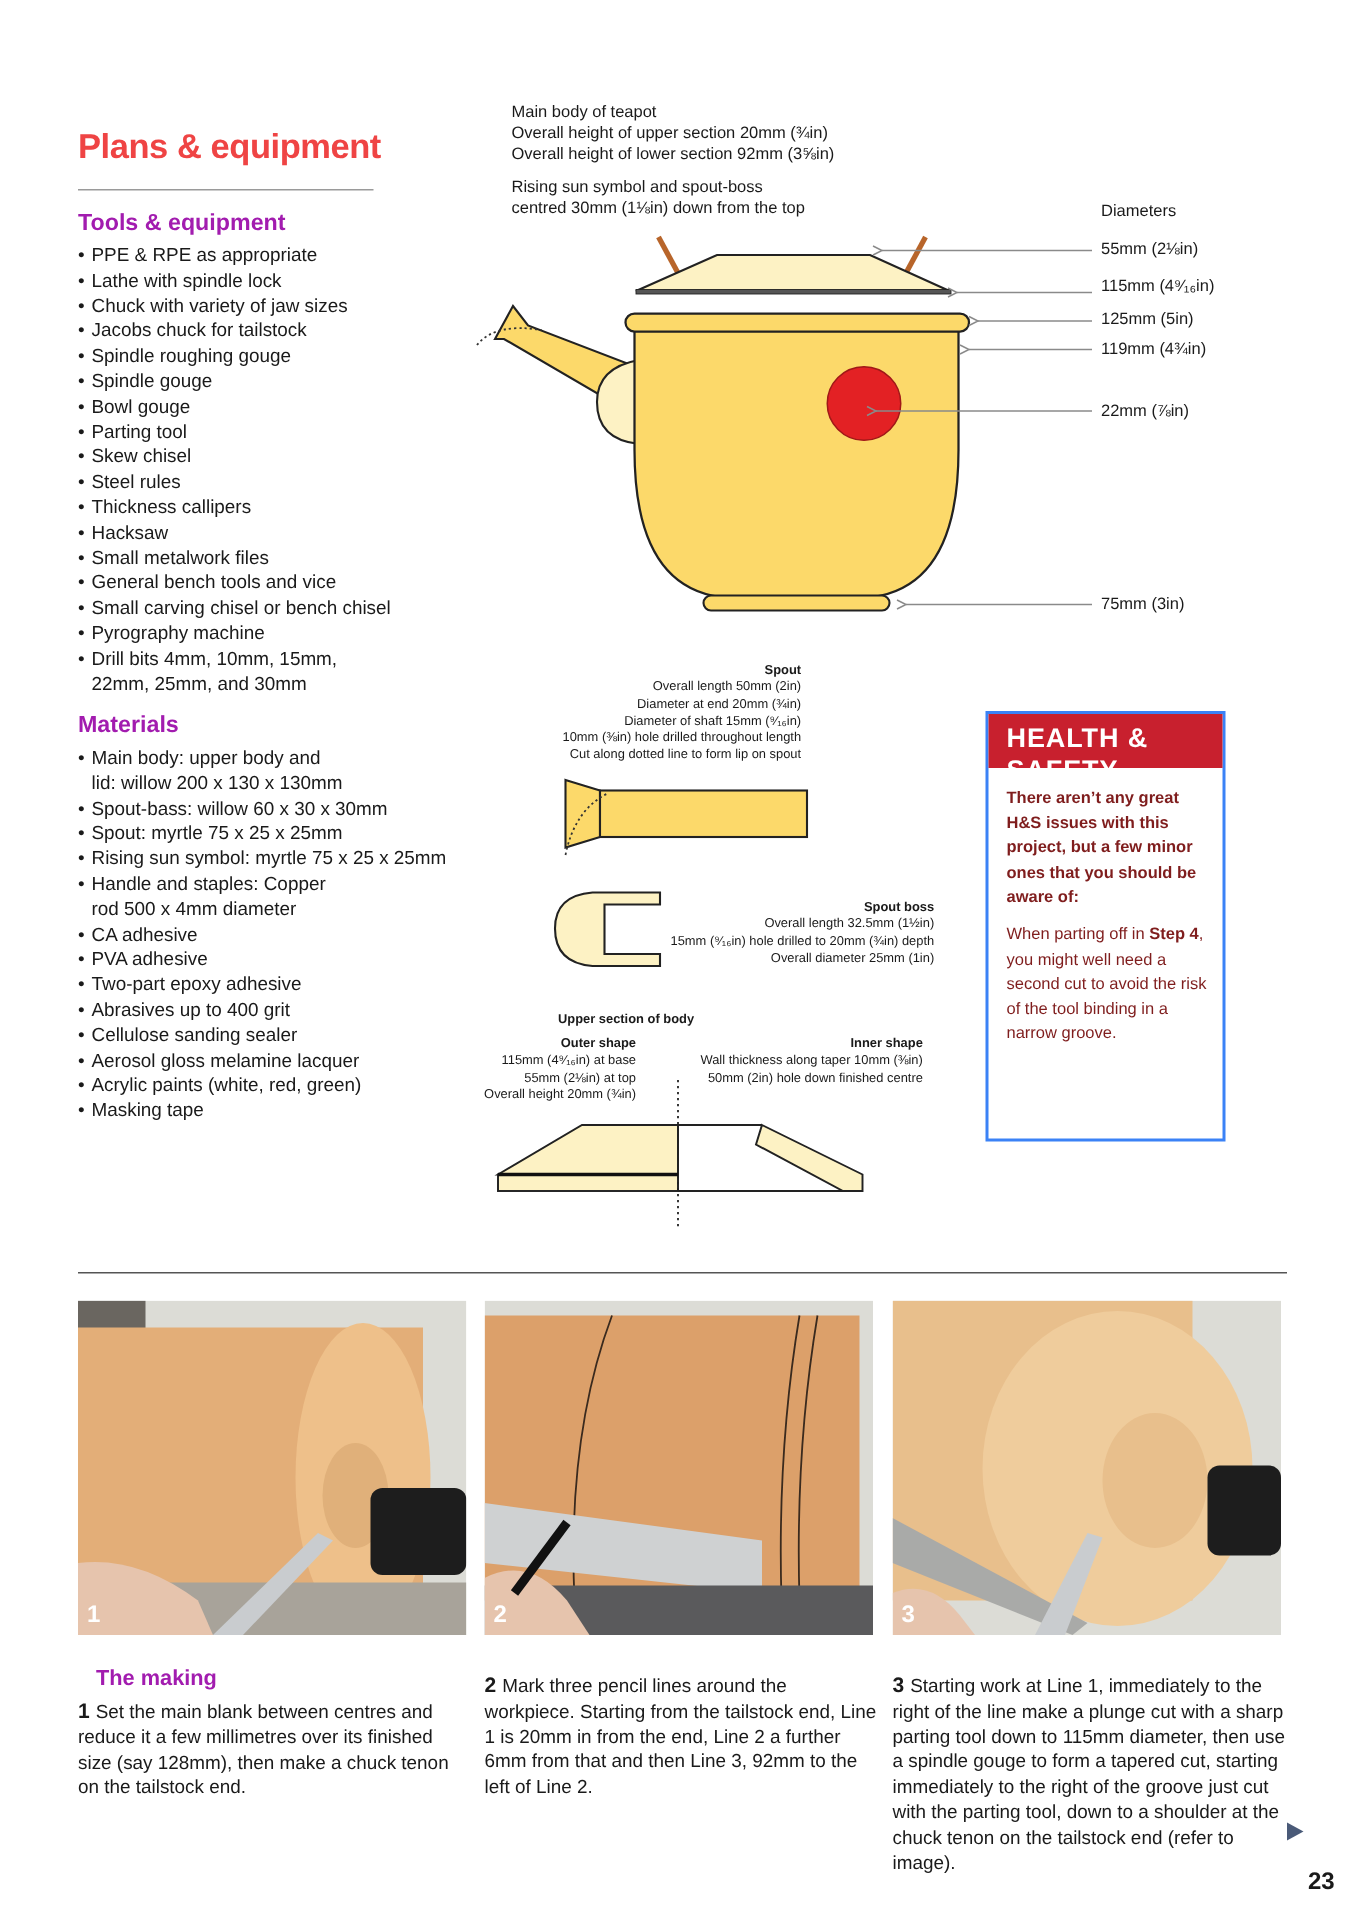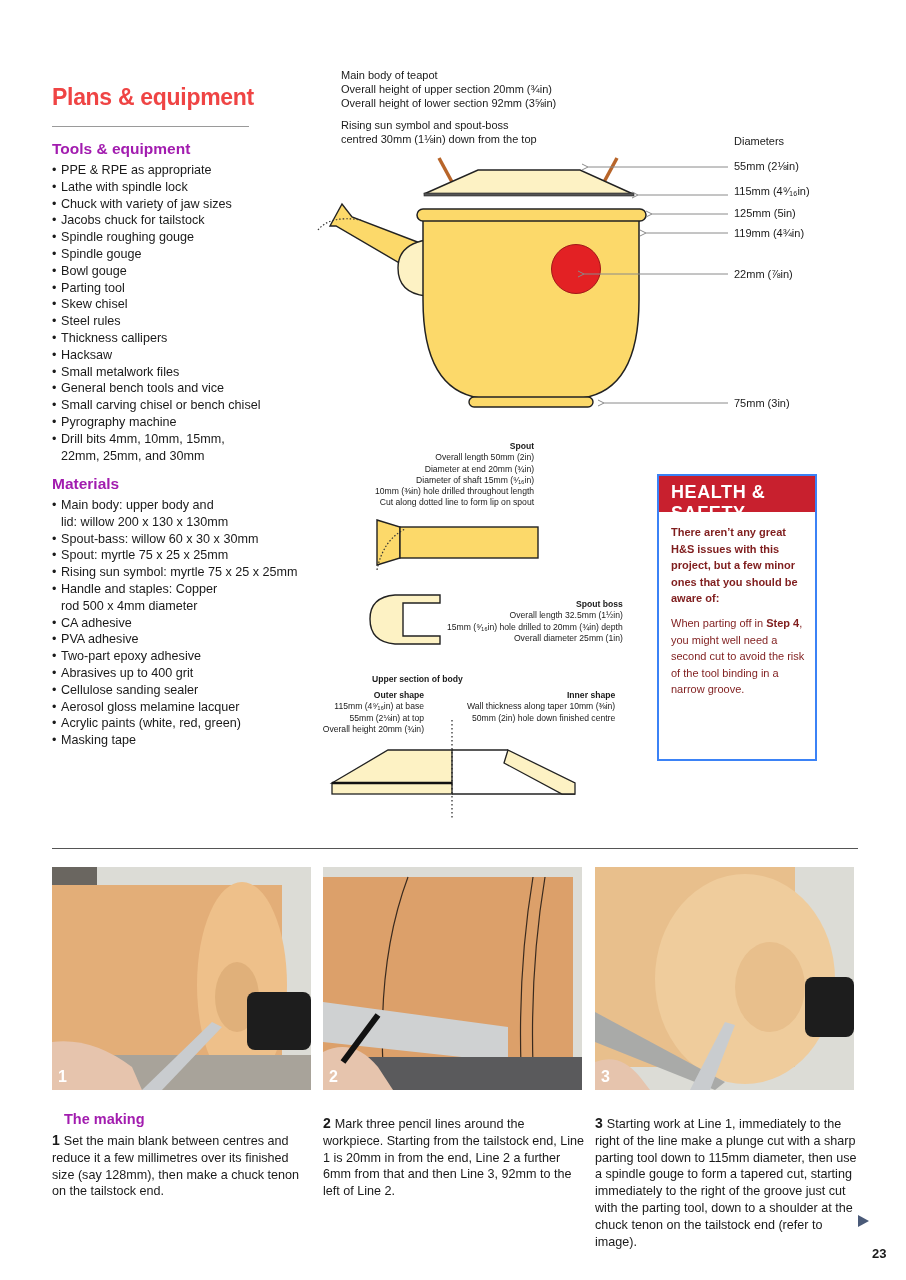--- a/index.html
+++ b/index.html
@@ -37,21 +37,21 @@
   .bottom-rule { left: 52px; top: 848px; width: 806px; height: 1px; background: #555; }
   .photo { top: 867px; width: 259px; height: 223px; overflow: hidden; }
   .photo-num { position: absolute; left: 6px; bottom: 4px; color: #fff; font-weight: bold; font-size: 16px; }
   .step-col { font-size: 12.6px; line-height: 16.8px; color: #1a1a1a; width: 262px; }
   .step-col .num { font-weight: bold; font-size: 14px; margin-right: 4px; }
   .making-heading { left: 52px; top: 1111px; margin-left: 12px; }
   .step1 { left: 52px; top: 1132px; }
   .step2 { left: 323px; top: 1115px; }
   .step3 { left: 595px; top: 1115px; }
   .continue-arrow { left: 858px; top: 1215px; width: 0; height: 0; border-top: 6px solid transparent; border-bottom: 6px solid transparent; border-left: 11px solid #4a5a78; }
-  .page-number { left: 872px; top: 1246px; font-size: 13px; font-weight: bold; }
+  .page-number { left: 872px; top: 1246px; font-size: 16px; font-weight: bold; }
 </style>
 </head>
 <body>
 
 <div class="abs page-title">Plans &amp; equipment</div>
 <div class="abs title-rule"></div>
 
 <div class="abs sec-heading tools-heading">Tools &amp; equipment</div>
 <ul class="abs list tools-list">
   <li>PPE &amp; RPE as appropriate</li>

